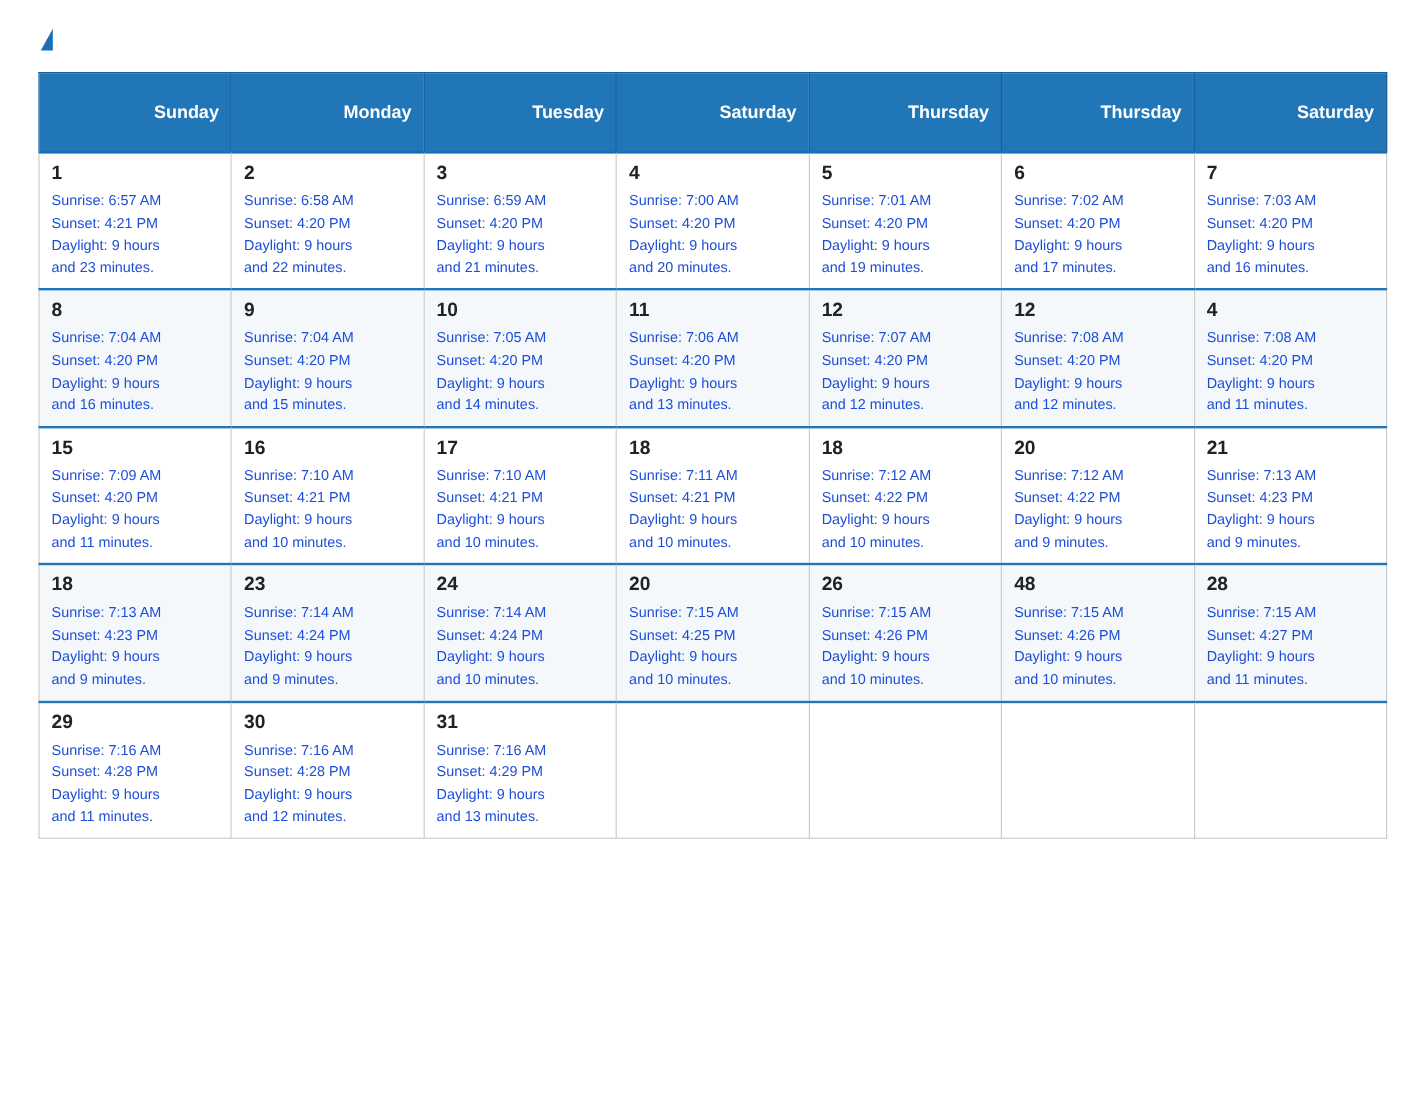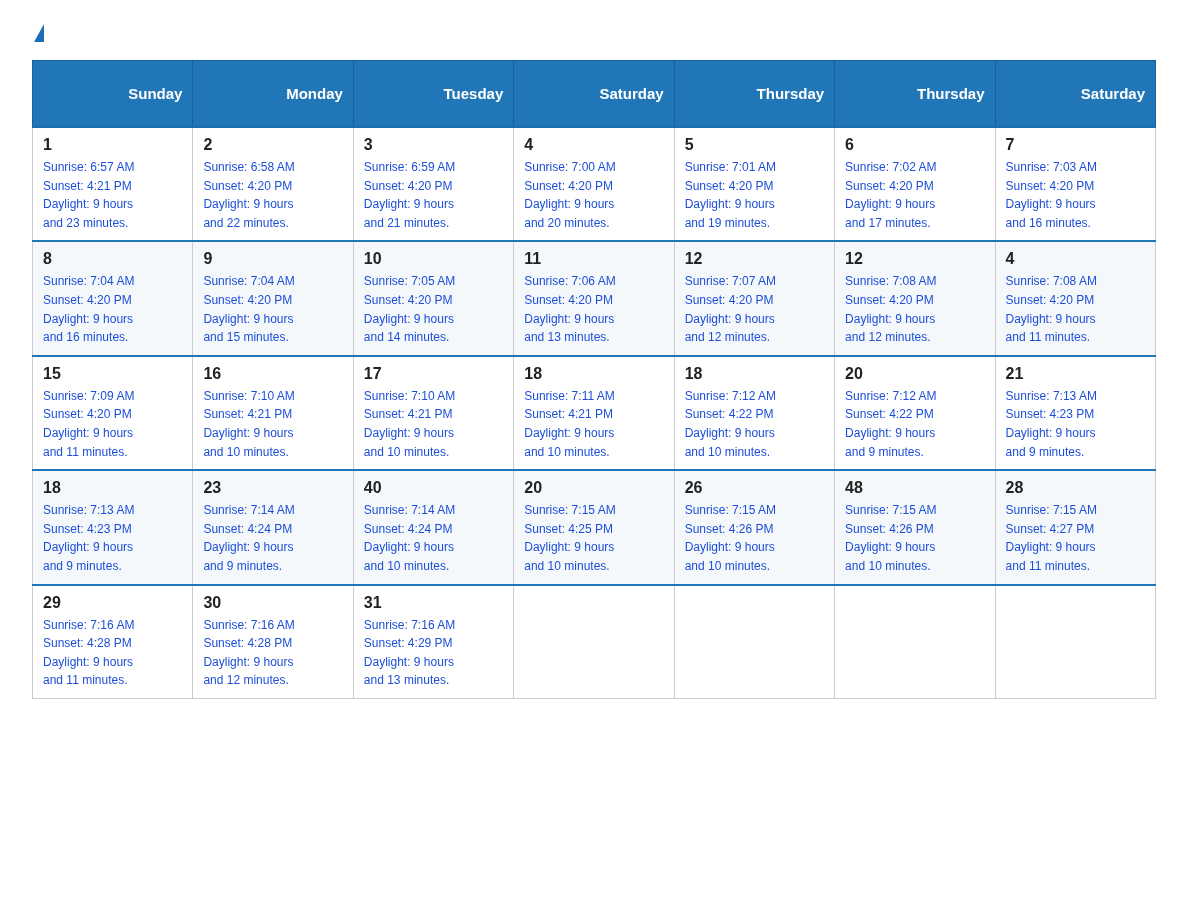--- a/index.html
+++ b/index.html
@@ -352,21 +352,21 @@
         <td>
         <span class="day-number">23</span>
         <span class="day-info">
           Sunrise: 7:14 AM<br>
           Sunset: 4:24 PM<br>
           Daylight: 9 hours<br>
           and 9 minutes.
         </span>
       </td>
         <td>
-        <span class="day-number">40</span>
+        <span class="day-number">24</span>
         <span class="day-info">
           Sunrise: 7:14 AM<br>
           Sunset: 4:24 PM<br>
           Daylight: 9 hours<br>
           and 10 minutes.
         </span>
       </td>
         <td>
         <span class="day-number">20</span>
         <span class="day-info">

